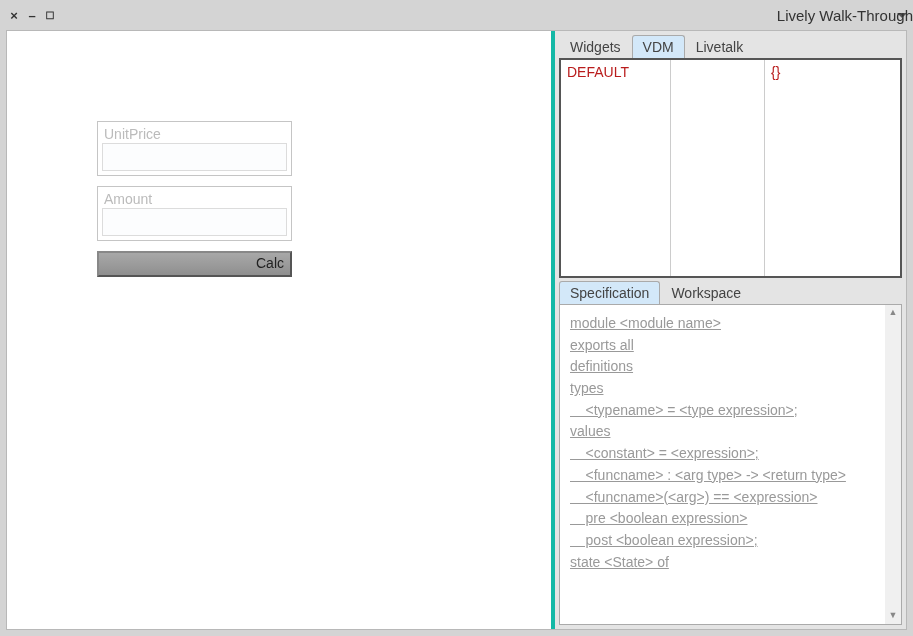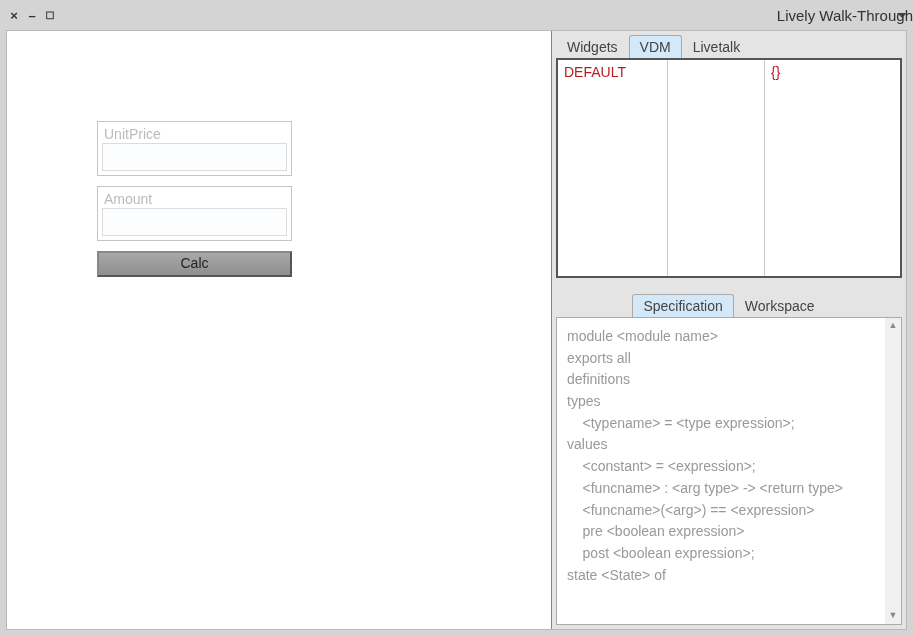--- a/index.html
+++ b/index.html
@@ -87,28 +87,28 @@
     }
     .calc-btn {
       width: 195px;
       height: 26px;
       border: 2px solid #555;
       border-top-color: #888;
       border-left-color: #888;
       background: linear-gradient(#a8a8a8, #8f8f8f);
       color: #222;
       padding: 2px 6px;
-      text-align: center;
+      text-align: right;
       font-size: 14px;
       margin-bottom: 12px;
       cursor: default;
     }
     .right-pane {
       width: 355px;
-      border-left: 1px solid #14b8a6;
+      border-left: 4px solid #14b8a6;
       background: #e4e4e4;
       display: flex;
       flex-direction: column;
       padding: 4px;
     }
     .tabs {
       display: flex;
       gap: 0;
     }
     .tab {
@@ -137,35 +137,34 @@
       border-right: 1px solid #ccc;
       padding: 4px 6px;
       font-size: 14px;
       color: #b91c1c;
     }
     .col1 { width: 110px; }
     .col2 { flex: 1; }
     .col3 { width: 135px; border-right: none; }
     .sub-tabs {
       display: flex;
-      margin-top: 16px;
-      justify-content: center;
+      margin-top: 3px;
     }
     .spec-area {
       border: 1px solid #aaa;
       background: #fff;
       flex: 1;
       padding: 8px 10px;
       font-size: 14px;
       color: #999;
       overflow: hidden;
       position: relative;
       line-height: 1.55;
     }
-    .spec-area .line { white-space: pre; }
+    .spec-area .line { white-space: pre; text-decoration: underline; }
     .scrollbar {
       position: absolute;
       right: 0;
       top: 0;
       bottom: 0;
       width: 16px;
       background: #f0f0f0;
     }
     .scroll-arrow {
       width: 16px;

